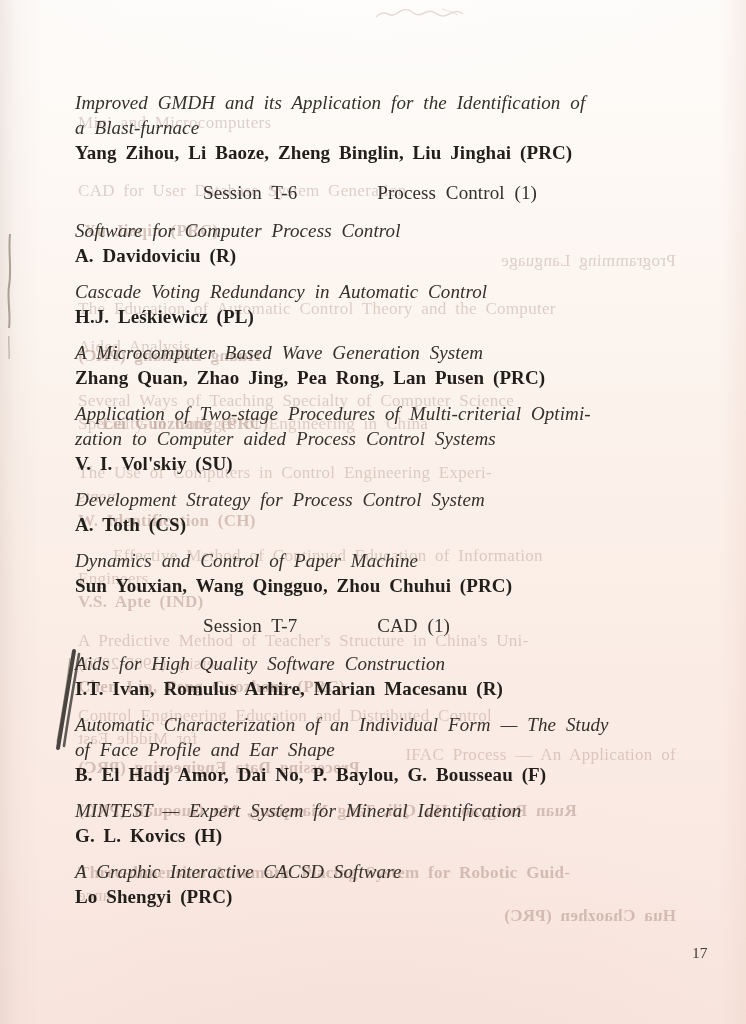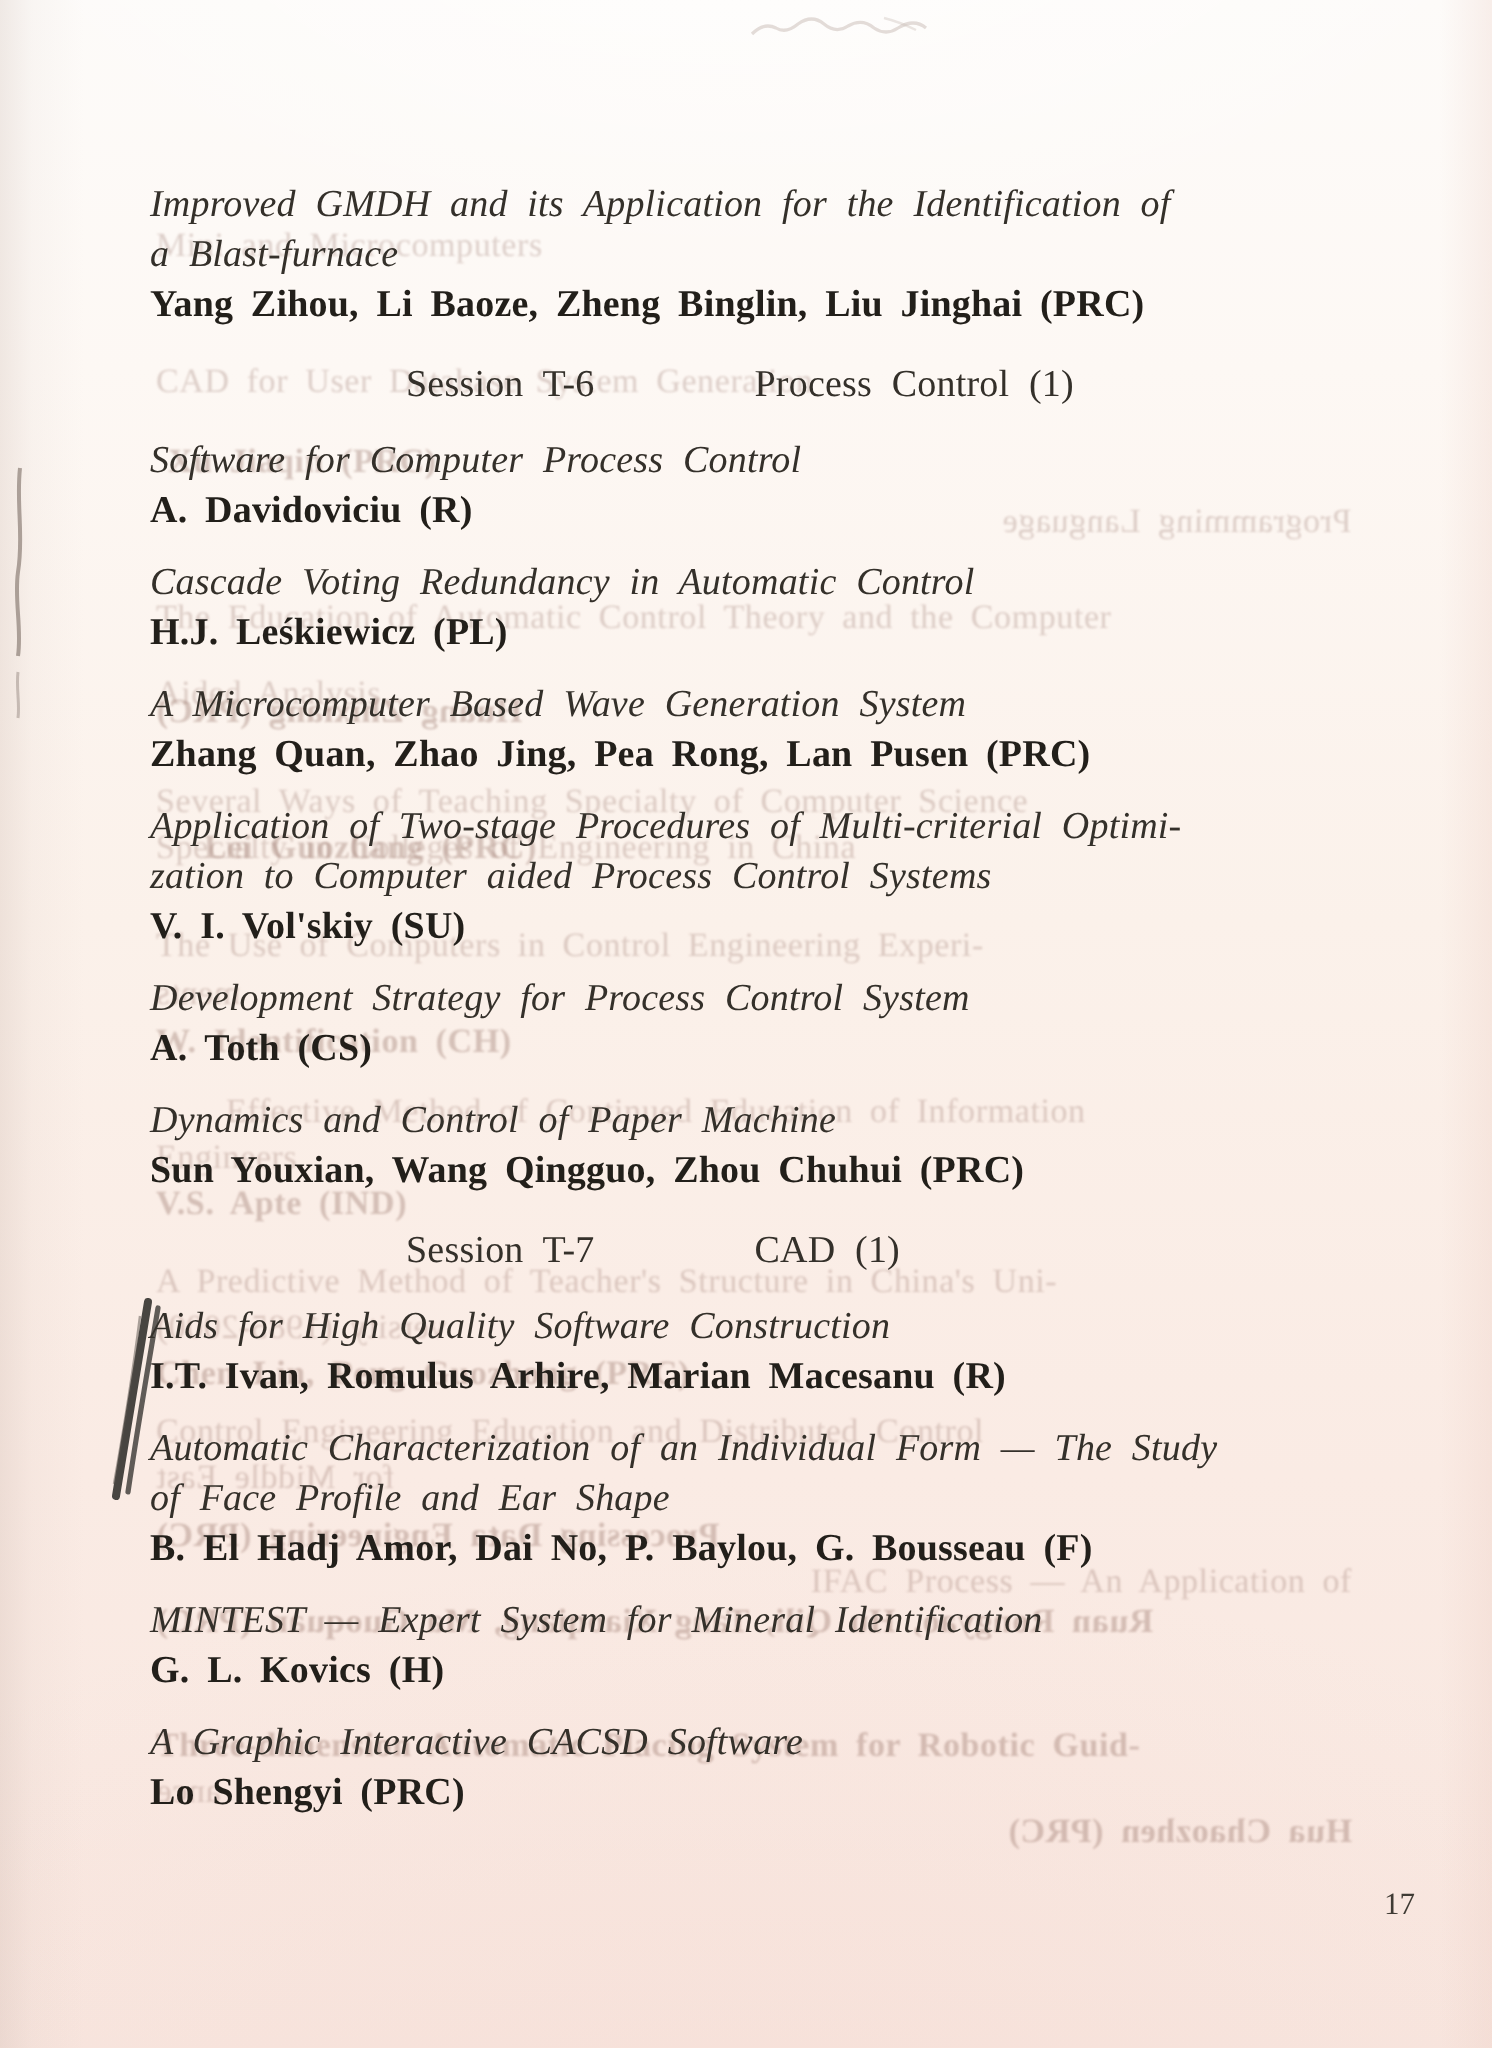--- a/index.html
+++ b/index.html
@@ -62,21 +62,21 @@
       <div class="ghost-line gb" style="top: 510px; left: 78px;">W. Identification (CH)</div>
       <div class="ghost-line" style="top: 545px; left: 78px; margin-left: 35px;">Effective Method of Continued Education of Information</div>
       <div class="ghost-line" style="top: 568px; left: 78px;">Engineers</div>
       <div class="ghost-line gb" style="top: 591px; left: 78px;">V.S. Apte (IND)</div>
       <div class="ghost-line" style="top: 630px; left: 78px;">A Predictive Method of Teacher's Structure in China's Uni-</div>
       <div class="ghost-line gm" style="top: 653px; left: 78px;">versity (1985-2000)</div>
       <div class="ghost-line gb" style="top: 676px; left: 78px;">Chen Lin, Peng Guozhong (PRC)</div>
       <div class="ghost-line" style="top: 705px; left: 78px;">Control Engineering Education and Distributed Control</div>
       <div class="ghost-line gm" style="top: 728px; left: 78px;">for Middle East</div>
       <div class="ghost-line gb gm" style="top: 757px; left: 78px;">Processing Data Engineering (PRC)</div>
-      <div class="ghost-line" style="top: 780px; right: 70px;">IFAC Process — An Application of</div>
+      <div class="ghost-line" style="top: 744px; right: 70px;">IFAC Process — An Application of</div>
       <div class="ghost-line gb gm" style="top: 800px; left: 78px;">Ruan Rongyao, Hu Qili, Tang Xiaoqiang, Ma Guoquan (PRC)</div>
       <div class="ghost-line gb" style="top: 862px; left: 78px;">Three-dimension Automatic Placing System for Robotic Guid-</div>
       <div class="ghost-line gm" style="top: 885px; left: 78px;">ance</div>
       <div class="ghost-line gb gm" style="top: 905px; right: 70px;">Hua Chaozhen (PRC)</div>
     </div>
 
   <svg class="pencil-mark" width="110" height="22" viewBox="0 0 110 22">
     <path d="M4,14 q6,-6 12,-3 q5,3 11,-2 q7,-5 13,0 q6,5 12,1 q7,-4 13,1 q6,4 12,0 q8,-5 14,0" fill="none" stroke="rgba(165,144,134,0.55)" stroke-width="1.6"></path>
     <path d="M70,6 q8,2 16,6" fill="none" stroke="rgba(165,144,134,0.4)" stroke-width="1.2"></path>
   </svg>

